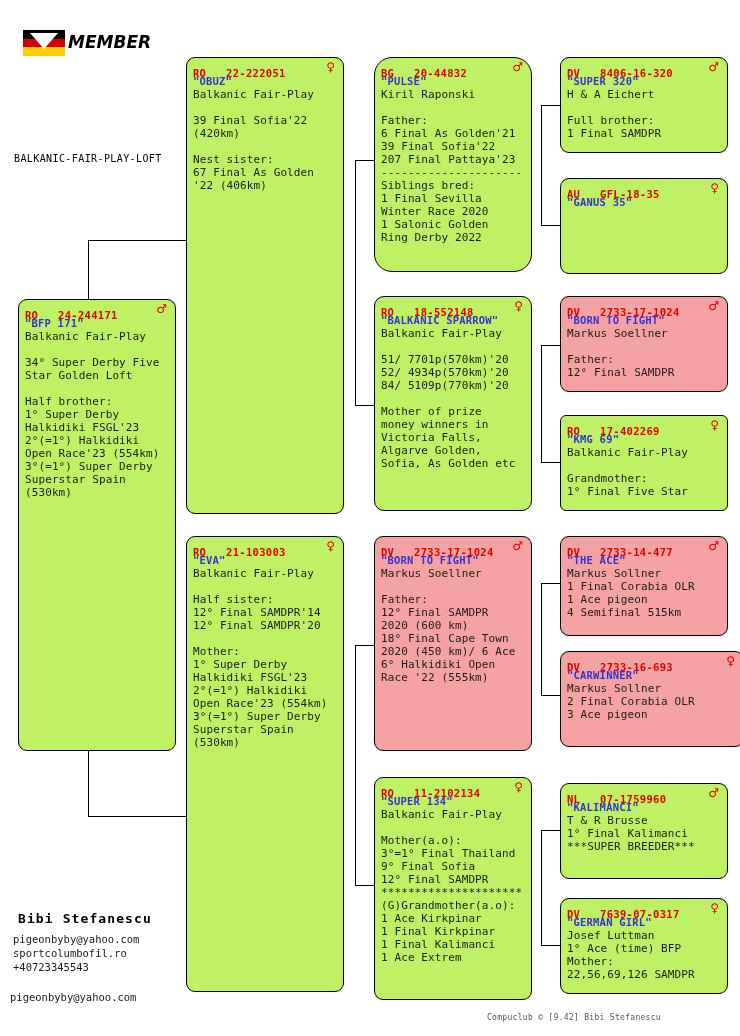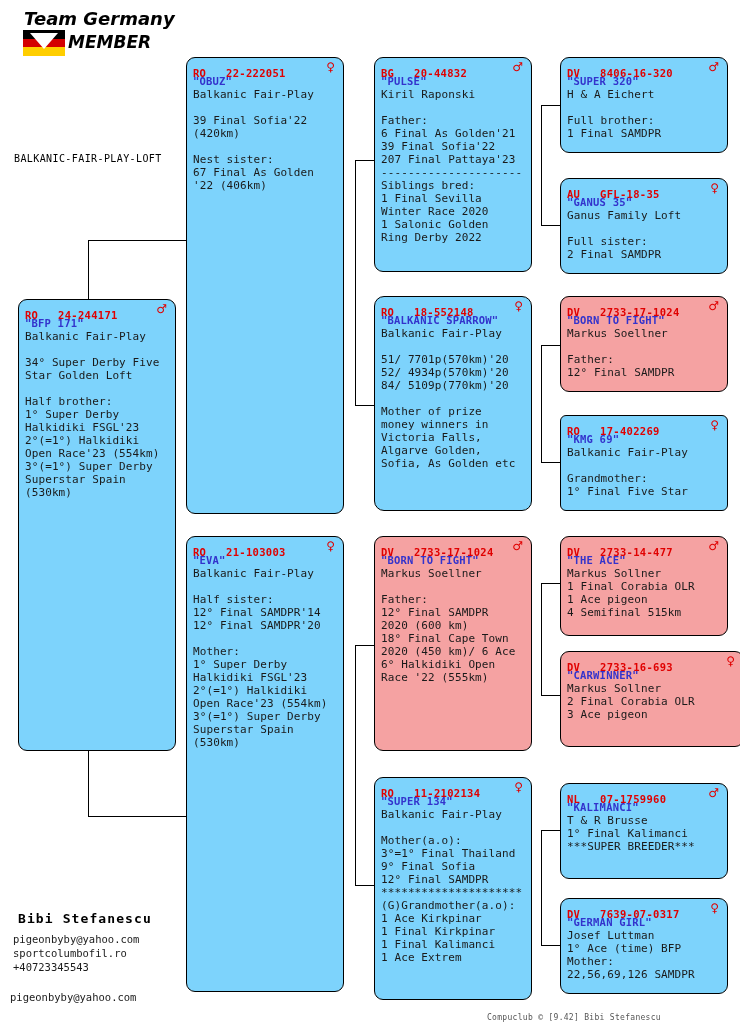--- a/index.html
+++ b/index.html
@@ -90,21 +90,21 @@
   }
   .ln.h { height: 1px; }
   .ln.v { width: 1px; }
 
   
   .card {
     position: absolute;
     box-sizing: border-box;
     border: 1px solid #000;
     border-radius: 9px;
-    background: #7dd3fc;
+    background: #bef264;
     padding: 4px 6px 3px 6px;
     overflow: hidden;
   }
   .card.pink { background: #f5a2a2; }
 
   .card .hdr {
     position: relative;
     height: 13px;
     white-space: nowrap;
   }
@@ -172,21 +172,20 @@
     letter-spacing: 0.3px;
     white-space: nowrap;
   }
 </style>
 </head>
 <body>
 
 <div id="page">
 
   <div id="logo">
-    <div class="tg-line1">Team Germany</div>
     <div class="flag"></div>
     <div class="eagle"></div>
     <div class="tg-line2">MEMBER</div>
   </div>
 
 
   <div id="loft-label">BALKANIC-FAIR-PLAY-LOFT</div>
 
   <div class="ln h" style="left:88px;  top:240px; width:98px;"></div>
   <div class="ln v" style="left:88px;  top:240px; height:576px;"></div>
@@ -269,21 +268,21 @@
 Mother:
 1° Super Derby
 Halkidiki FSGL'23
 2°(=1°) Halkidiki
 Open Race'23 (554km)
 3°(=1°) Super Derby
 Superstar Spain
 (530km)</div>
   </div>
 
-  <div class="card" style="left:374px; top:57px; width:158px; height:215px;">
+  <div class="card" style="left:374px; top:57px; width:158px; height:215px;border-radius:18px;">
     <div class="hdr">
       <span class="ring">BG   20-44832</span>
       <span class="sex">♂</span>
     </div>
     <div class="nm">"PULSE"</div>
     <div class="ln-txt">Kiril Raponski
 
 Father:
 6 Final As Golden'21
 39 Final Sofia'22
@@ -363,24 +362,20 @@
 Full brother:
 1 Final SAMDPR</div>
   </div>
 
   <div class="card" style="left:560px; top:178px; width:168px; height:96px;">
     <div class="hdr">
       <span class="ring">AU   GFL-18-35</span>
       <span class="sex">♀</span>
     </div>
     <div class="nm">"GANUS 35"</div>
-    <div class="ln-txt">Ganus Family Loft
-
-Full sister:
-2 Final SAMDPR</div>
   </div>
 
   <div class="card pink" style="left:560px; top:296px; width:168px; height:96px;">
     <div class="hdr">
       <span class="ring">DV   2733-17-1024</span>
       <span class="sex">♂</span>
     </div>
     <div class="nm">"BORN TO FIGHT"</div>
     <div class="ln-txt">Markus Soellner
 

